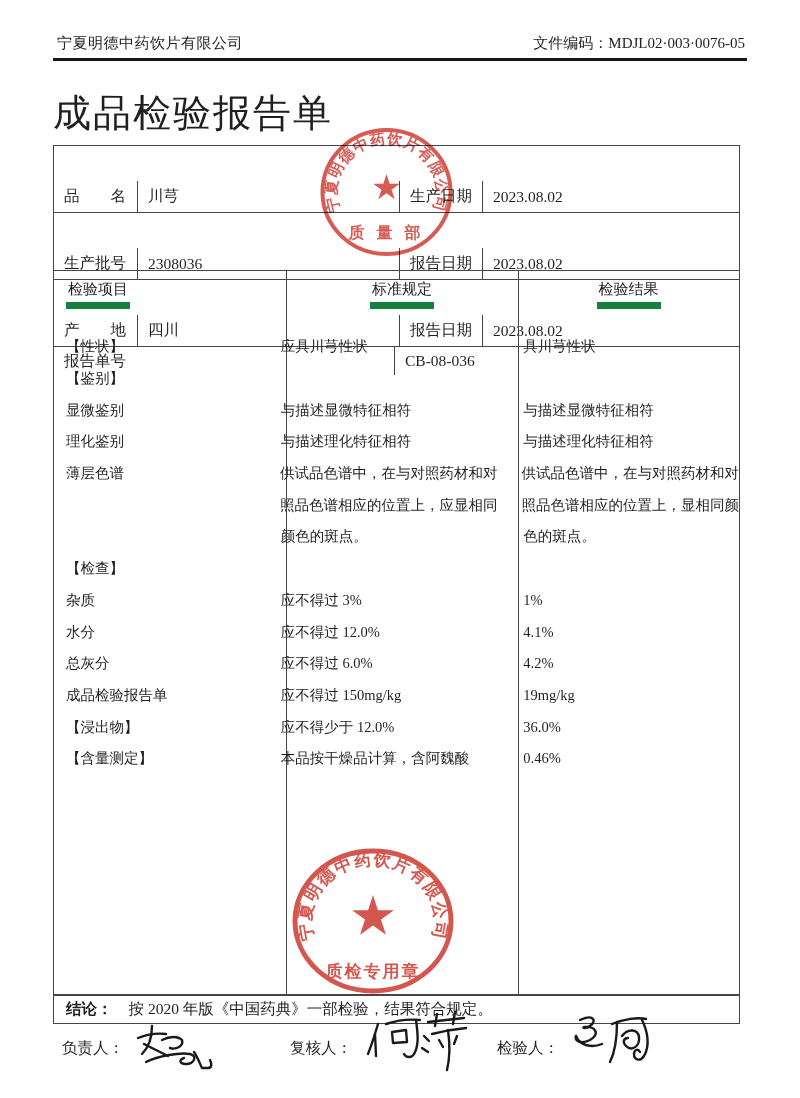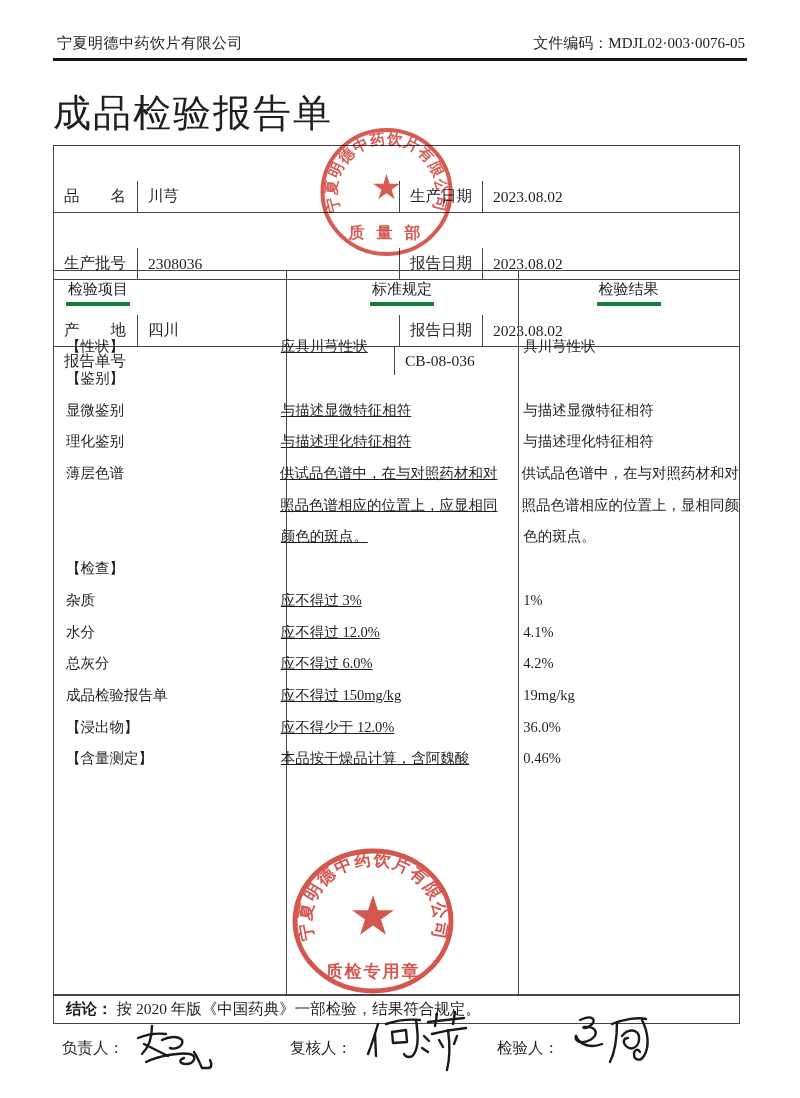--- a/index.html
+++ b/index.html
@@ -31,32 +31,32 @@
   
   .spec{position:absolute;left:53px;top:271px;width:687px;height:724px;
         border:1px solid #454545;border-top:none;box-sizing:border-box;}
   .vline{position:absolute;top:0;bottom:0;width:1px;background:#454545;}
   .v1{left:232px;} .v2{left:464px;}
   .spec-head{position:absolute;top:9px;left:0;width:100%;display:flex;font-size:15px;}
   .sh{box-sizing:border-box;}
   .sh-a{width:232px;padding-left:12px;text-align:left;}
   .sh-b{width:232px;text-align:center;}
   .sh-c{width:221px;text-align:center;}
-  .uline{display:inline-block;border-bottom:4px solid #15803d;padding:0 2px 3px 2px;}
+  .uline{display:inline-block;border-bottom:7px solid #15803d;padding:0 2px 3px 2px;}
   .body-rows{position:absolute;top:60px;left:0;width:100%;}
   .brow{display:flex;height:31.7px;align-items:center;}
   .bc{box-sizing:border-box;white-space:nowrap;font-size:14.5px;}
   .bc-a{width:232px;padding-left:12px;}
-  .bc-b{width:232px;padding-left:0;text-decoration:underline;}
+  .bc-b{width:232px;padding-left:0;}
   .bc-c{width:221px;margin-left:16px;}
   
   .conclusion{position:absolute;left:53px;top:995px;width:687px;height:29px;
         border:1px solid #454545;box-sizing:border-box;display:flex;align-items:center;
         padding-left:12px;font-size:15.5px;white-space:nowrap;}
-  .conclusion b{margin-right:4px;}
+  .conclusion b{margin-right:16px;}
   
   .sig-label{position:absolute;top:1038px;font-size:15.5px;}
   .sl1{left:62px;font-family:Liberation Mono, monospace;} .sl2{left:290px;} .sl3{left:497px;}
   .sig-svg{position:absolute;}
   .sig-svg path{fill:none;stroke:#1a1a1a;stroke-width:2.4;stroke-linecap:round;stroke-linejoin:round;}
   .sg1{left:128px;top:1022px;}
   .sg2{left:362px;top:1010px;}
   .sg3{left:562px;top:1012px;}
   
   .stamp{position:absolute;mix-blend-mode:multiply;}

